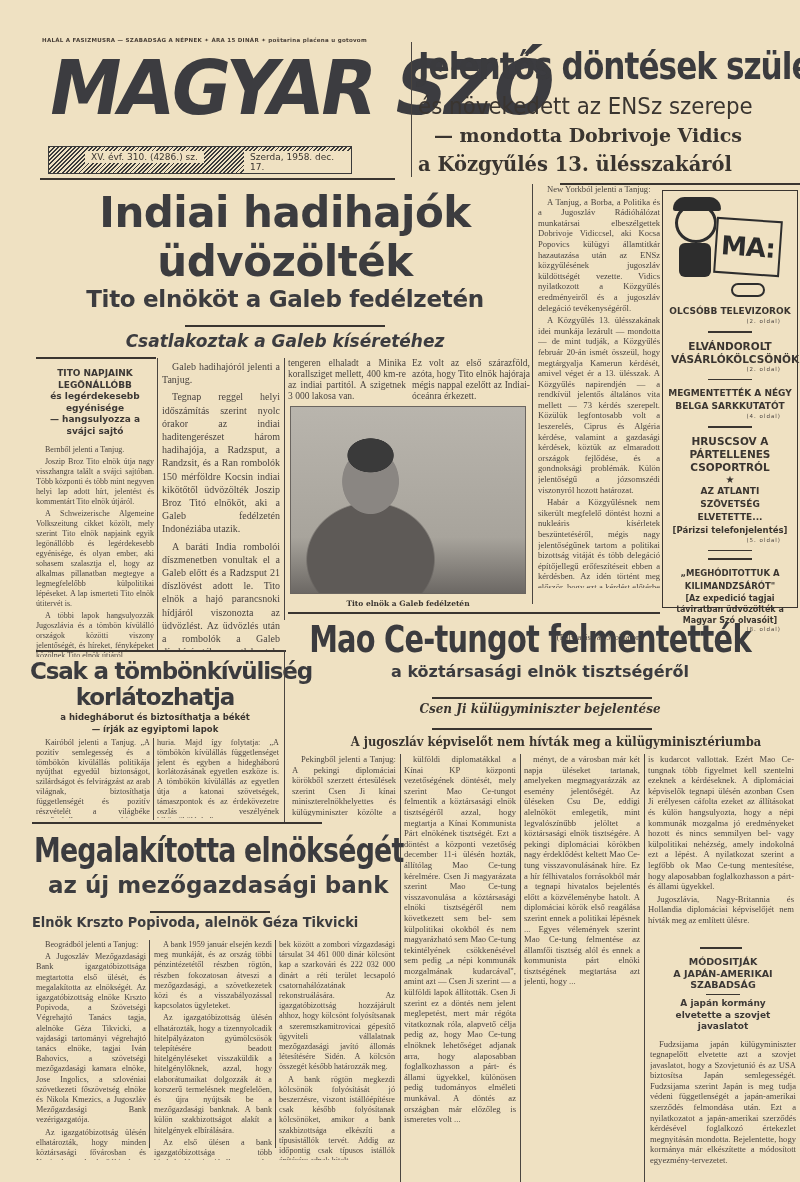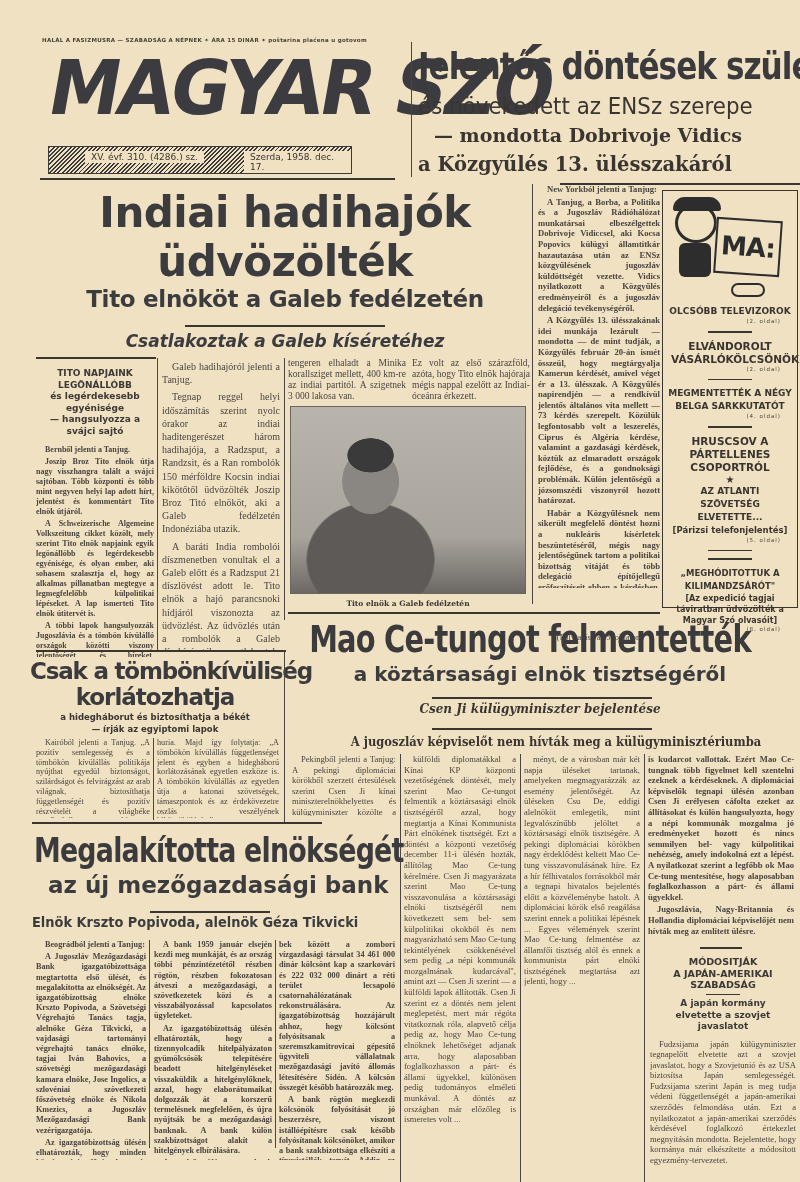--- a/index.html
+++ b/index.html
@@ -14,21 +14,21 @@
   .rule { position: absolute; background: #3a3530; }
   .vrule { position: absolute; background: #4a4540; width: 1px; }
   .body-text {
     font-family: "Liberation Serif", serif;
     font-size: 8.6px;
     line-height: 10.6px;
     text-align: justify;
     color: #4a4440;
     overflow: hidden;
   }
-  .body-text p { text-indent: 9px; margin-bottom: 2px; font-weight: bold; }
+  .body-text p { text-indent: 9px; margin-bottom: 2px; }
   .body-text-lg {
     font-family: "Liberation Serif", serif;
     font-size: 10px;
     line-height: 13.2px;
     text-align: justify;
     color: #4a4440;
     overflow: hidden;
   }
   .body-text-lg p { text-indent: 10px; margin-bottom: 4px; }
 
@@ -194,21 +194,21 @@
 <div class="abs body-text-lg" style="left:288px; top:358px; width:118px; height:44px; font-size:9.5px; line-height:11px;">tengeren elhaladt a Minika korallsziget mellett, 400 km-re az indiai partitól. A szigetnek 3 000 lakosa van.</div>
 <div class="abs body-text-lg" style="left:412px; top:358px; width:118px; height:44px; font-size:9.5px; line-height:11px;">Ez volt az első szárazföld, azóta, hogy Tito elnök hajóraja mégis nappal ezelőtt az Indiai-óceánra érkezett.</div>
 
 <div class="abs photo" style="left:290px; top:406px; width:236px; height:188px;"></div>
 <div class="abs caption" style="left:290px; top:599px; width:236px;">Tito elnök a Galeb fedélzetén</div>
 
 <div class="rule" style="left:36px; top:650px; width:250px; height:1.5px;"></div>
 <div class="rule" style="left:288px; top:612px; width:372px; height:1.5px;"></div>
 
 <div class="abs hl-condensed center" style="left:296px; top:618px; width:600px; font-size:37px; letter-spacing:-1px; transform:scaleX(0.78); transform-origin:left top;">Mao Ce-tungot felmentették</div>
-<div class="abs hl-black center" style="left:290px; top:662px; width:500px; font-size:20px;">a köztársasági elnök tisztségéről</div>
+<div class="abs hl-black center" style="left:290px; top:662px; width:500px; font-size:16px;">a köztársasági elnök tisztségéről</div>
 <div class="rule" style="left:432px; top:697px; width:220px; height:1.5px;"></div>
 <div class="abs hl-serif-bold center" style="left:290px; top:702px; width:500px; font-size:12px; font-style:italic;">Csen Ji külügyminiszter bejelentése</div>
 <div class="rule" style="left:432px; top:728px; width:220px; height:1.5px;"></div>
 <div class="abs hl-serif-bold center" style="left:316px; top:734px; width:480px; font-size:12.5px; transform:scaleX(0.92); transform-origin:center top;">A jugoszláv képviselőt nem hívták meg a külügyminisztériumba</div>
 
 <div class="abs body-text" style="left:292px; top:754px; width:104px; height:62px; text-indent:9px;">Pekingből jelenti a Tanjug: A pekingi diplomáciai körökből szerzett értesülések szerint Csen Ji kínai miniszterelnökhelyettes és külügyminiszter közölte a pekingi</div>
 <div class="vrule" style="left:400px; top:754px; height:428px;"></div>
 <div class="abs body-text" style="left:404px; top:754px; width:112px; height:428px; text-indent:9px;">külföldi diplomatákkal a Kínai KP központi vezetőségének döntését, mely szerint Mao Ce-tungot felmentik a köztársasági elnök tisztségéről azzal, hogy megtartja a Kínai Kommunista Párt elnökének tisztségét. Ezt a döntést a központi vezetőség december 11-i ülésén hozták, állítólag Mao Ce-tung kérelmére. Csen Ji magyarázata szerint Mao Ce-tung visszavonulása a köztársasági elnöki tisztségéről nem következett sem bel- sem külpolitikai okokból és nem magyarázható sem Mao Ce-tung tekintélyének csökkenésével sem pedig „a népi kommunák mozgalmának kudarcával", amint azt — Csen Ji szerint — a külföldi lapok állították. Csen Ji szerint ez a döntés nem jelent meglepetést, mert már régóta vitatkoznak róla, alapvető célja pedig az, hogy Mao Ce-tung elnöknek lehetőséget adjanak arra, hogy alaposabban foglalkozhasson a párt- és állami ügyekkel, különösen pedig tudományos elméleti munkával. A döntés az országban már előzőleg is ismeretes volt ... </div>
 <div class="vrule" style="left:520px; top:754px; height:428px;"></div>
 <div class="abs body-text" style="left:524px; top:754px; width:116px; height:428px; text-indent:9px;">ményt, de a városban már két napja üléseket tartanak, amelyeken megmagyarázzák az esemény jelentőségét. Az üléseken Csu De, eddigi alelnököt emlegetik, mint legvalószínűbb jelöltet a köztársasági elnök tisztségére. A pekingi diplomáciai körökben nagy érdeklődést keltett Mao Ce-tung visszavonulásának híre. Ez a hír félhivatalos forrásokból már a tegnapi hivatalos bejelentés előtt a közvéleménybe hatolt. A diplomáciai körök első reagálása szerint ennek a politikai lépésnek ... Egyes vélemények szerint Mao Ce-tung felmentése az államfői tisztség alól és ennek a kommunista párt elnöki tisztségének megtartása azt jelenti, hogy ...</div>

